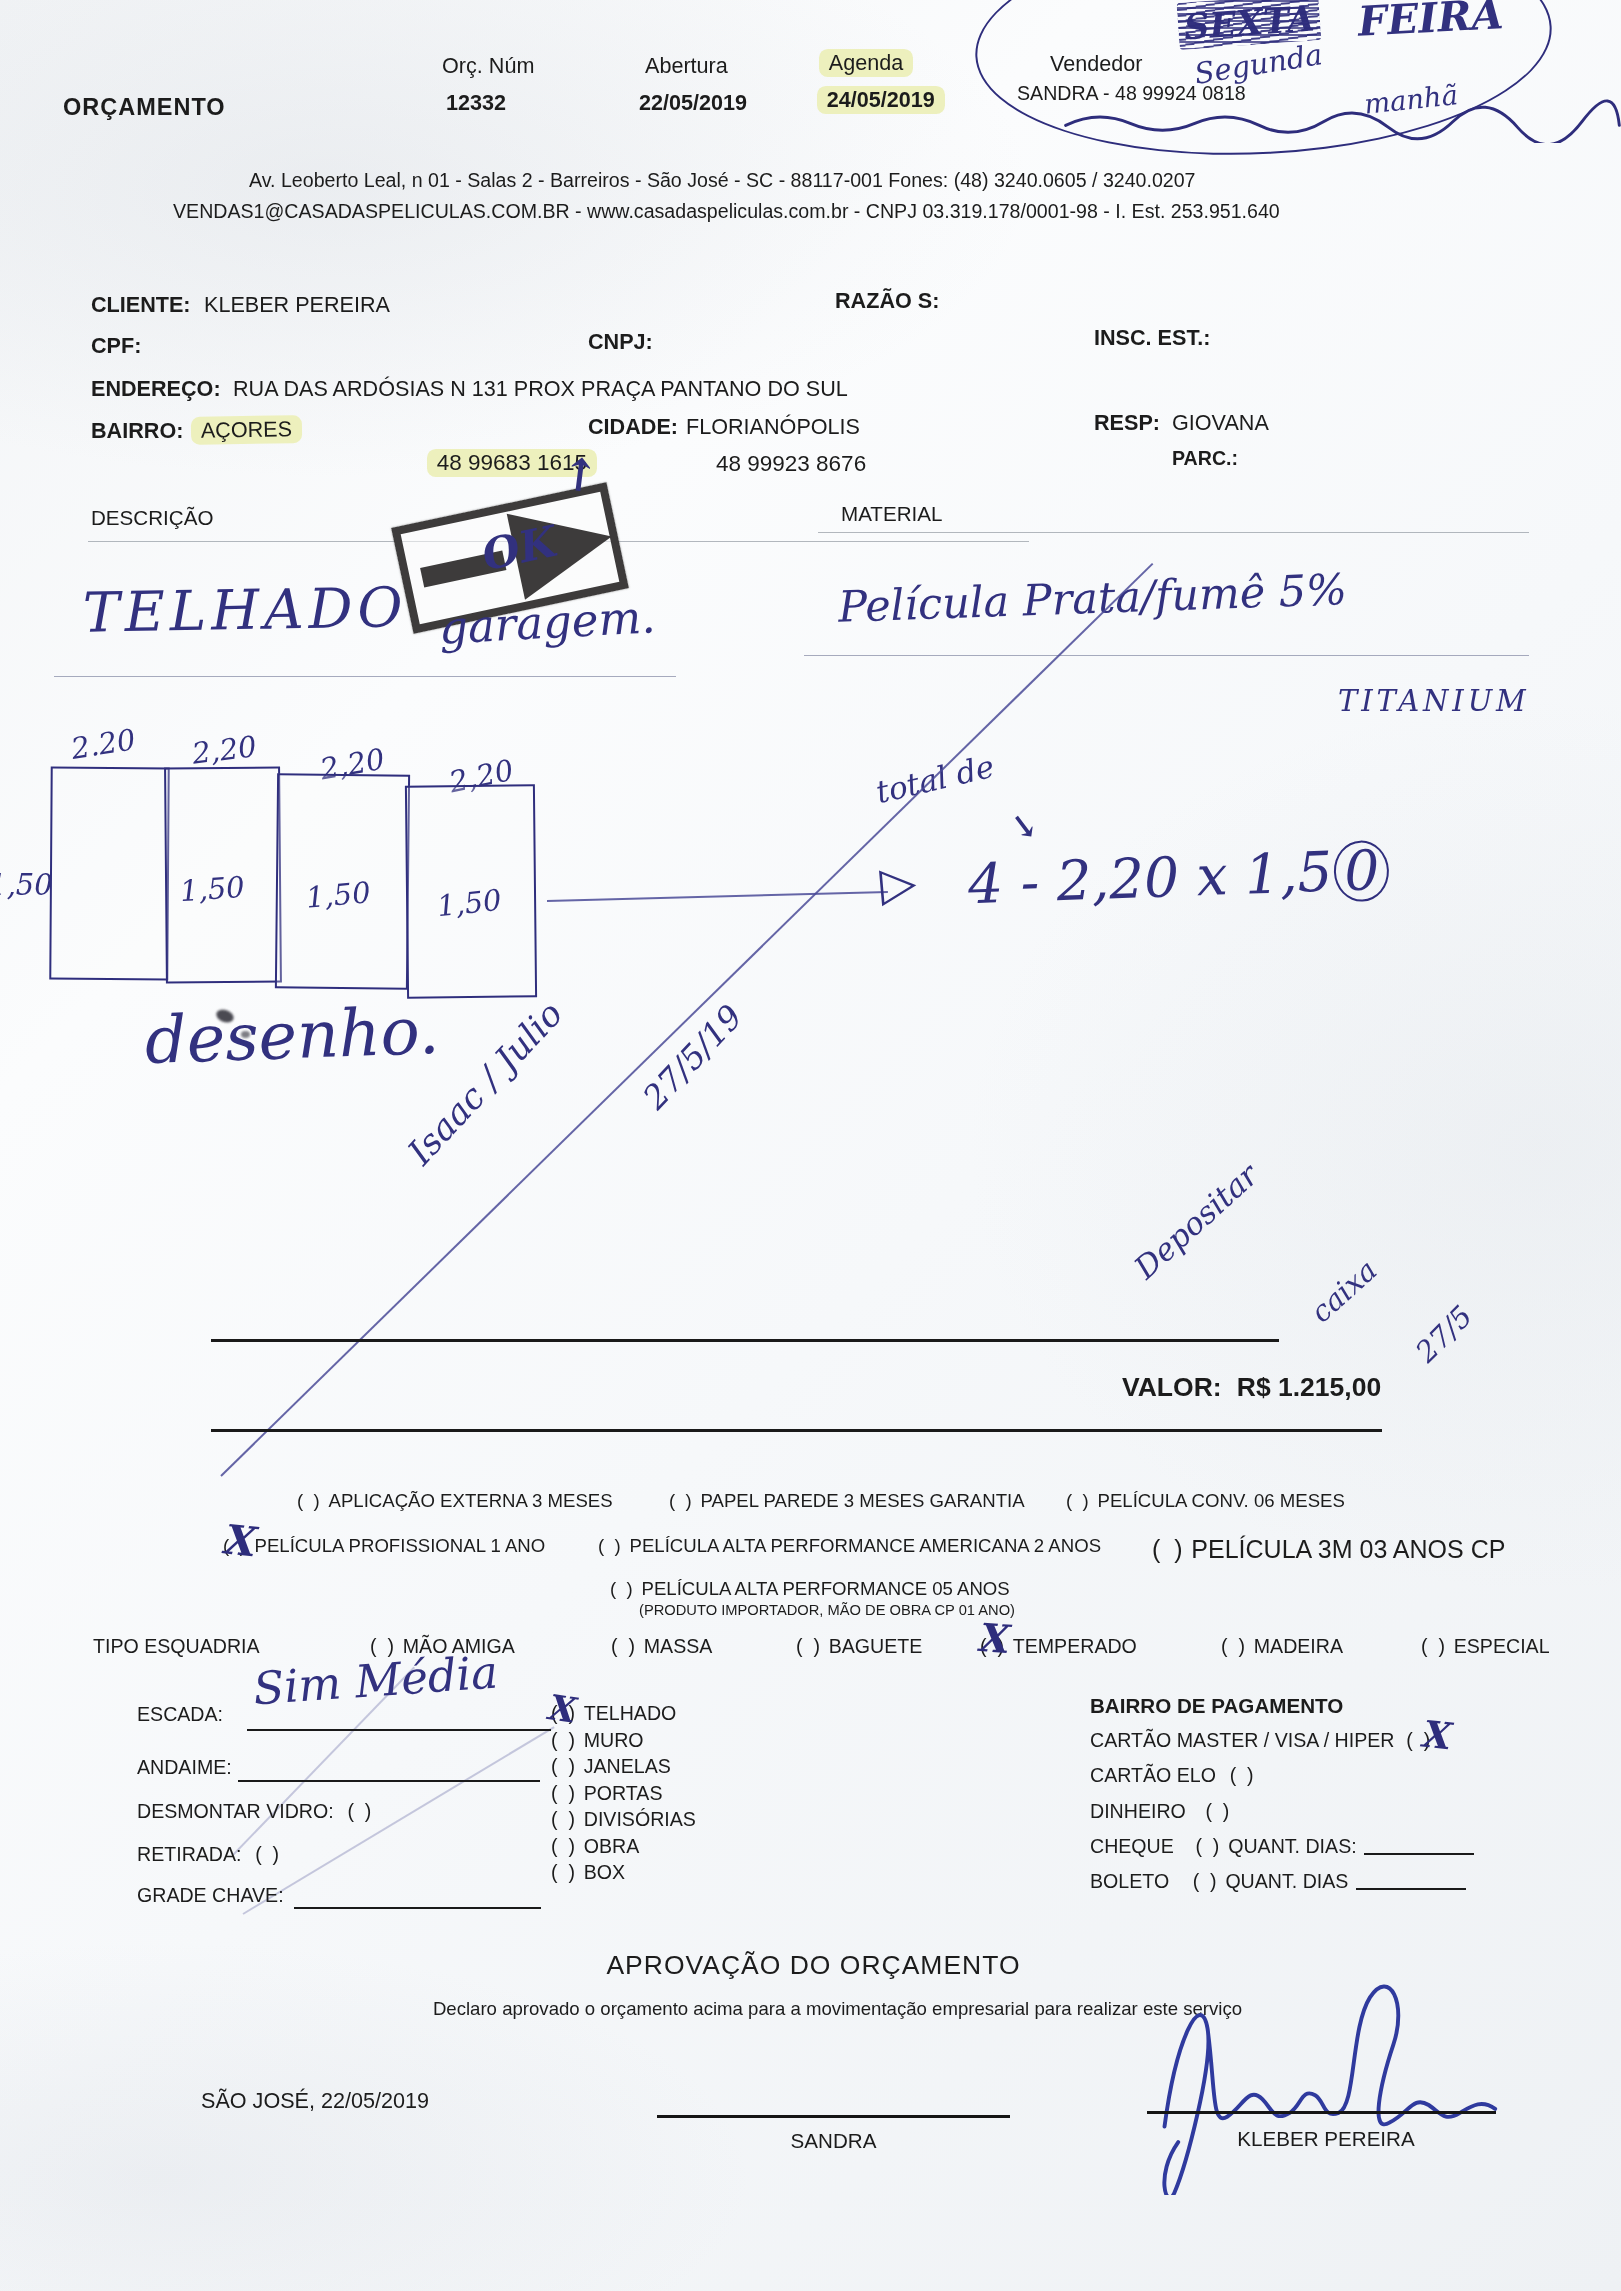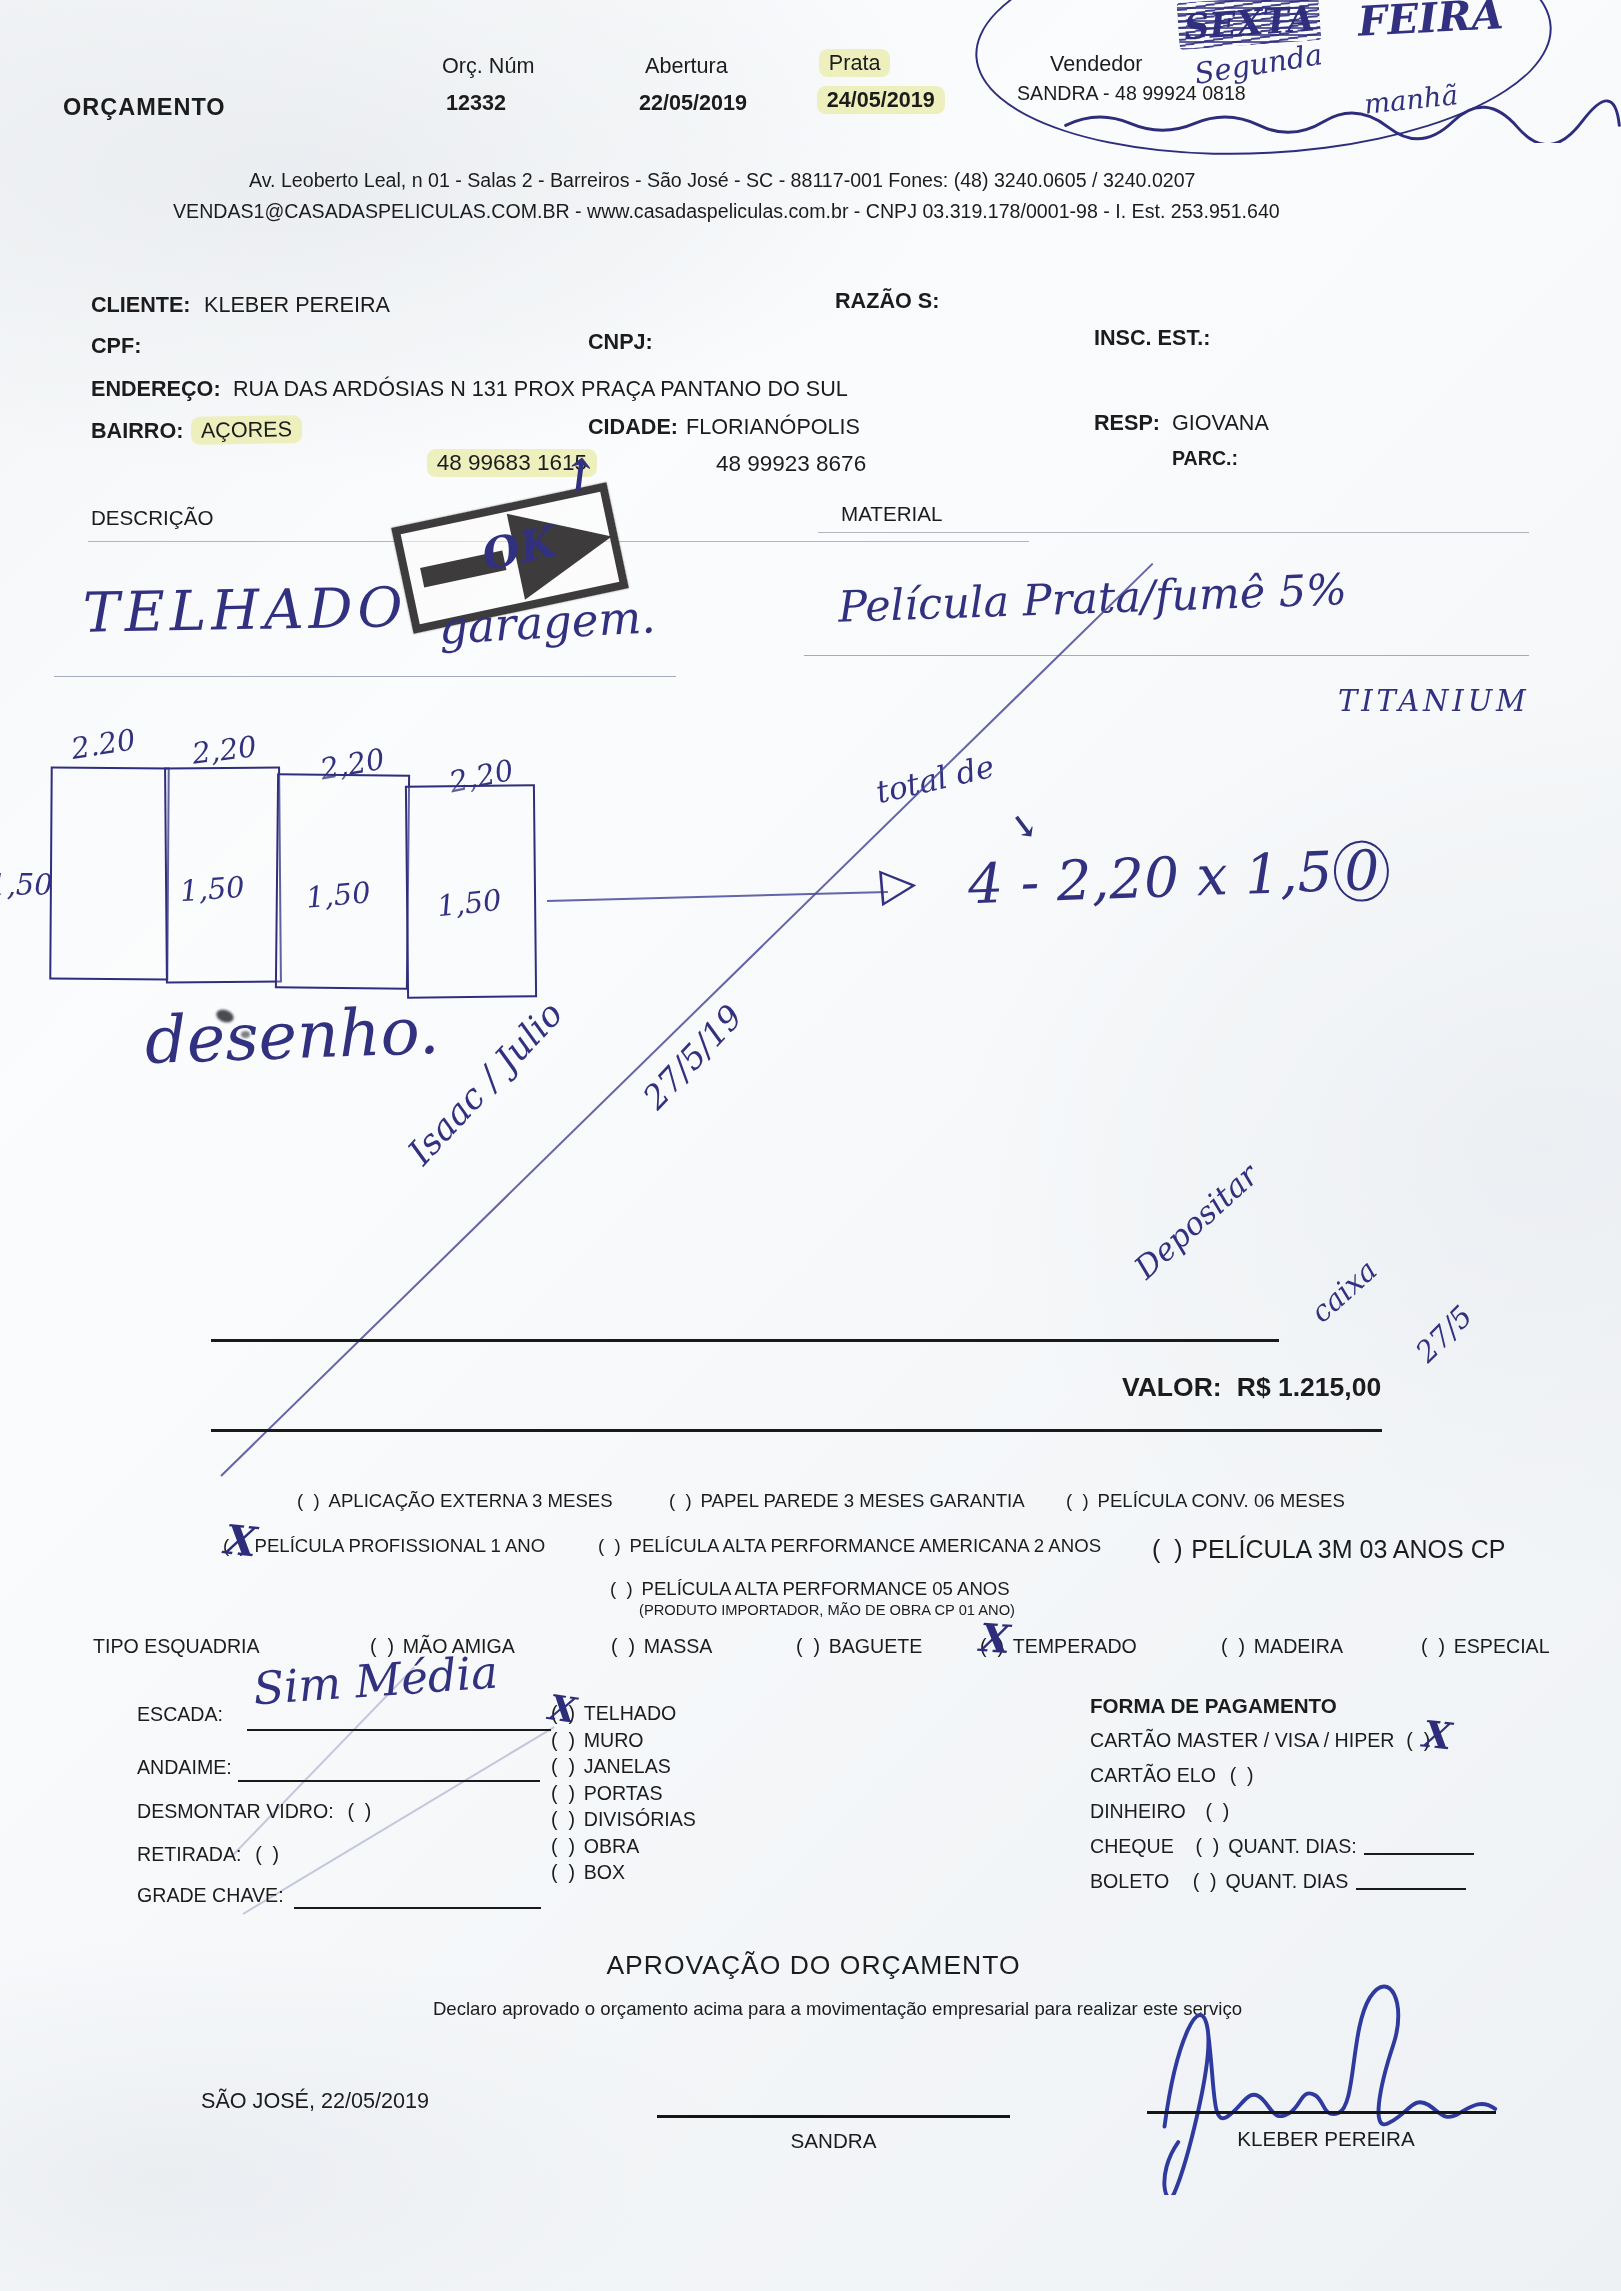--- a/index.html
+++ b/index.html
@@ -55,21 +55,21 @@
 
   
   <div class="abs b" style="left:63px; top:94px; font-size:23.5px; letter-spacing:1px;">ORÇAMENTO</div>
 
   <div class="abs" style="left:442px; top:53px; font-size:21.6px;">Orç. Núm</div>
   <div class="abs b" style="left:446px; top:90px; font-size:21.6px;">12332</div>
 
   <div class="abs" style="left:645px; top:53px; font-size:21.6px;">Abertura</div>
   <div class="abs b" style="left:639px; top:90px; font-size:21.6px;">22/05/2019</div>
 
-  <div class="abs hl" style="left:819px; top:49px; font-size:21.6px;">Prata</div>
+  <div class="abs hl" style="left:819px; top:49px; font-size:21.6px;">Agenda</div>
   <div class="abs hl b" style="left:817px; top:86px; font-size:21.6px;">24/05/2019</div>
 
   <div class="abs" style="left:1050px; top:51px; font-size:21.6px;">Vendedor</div>
   <div class="abs" style="left:1017px; top:82px; font-size:19.6px;">SANDRA - 48 99924 0818</div>
 
   
   <div class="circle" style="left:975px; top:-71px; width:573px; height:221px; transform:rotate(-3deg);"></div>
   <svg class="abs" style="left:1063px; top:98px;" width="558" height="45" viewBox="0 0 569 46">
     <path d="M2 28 Q 35 12 68 26 T 134 26 T 200 28 T 266 24 T 332 30 T 398 24 T 464 30 T 530 24 T 568 28" stroke="#2e2d7c" stroke-width="3" fill="none" stroke-linecap="round"></path>
   </svg>
@@ -256,21 +256,21 @@
     <div class="opt" style="height:26.5px;"><span class="parens">(  )</span><span class="lab">MURO</span></div>
     <div class="opt" style="height:26.5px;"><span class="parens">(  )</span><span class="lab">JANELAS</span></div>
     <div class="opt" style="height:26.5px;"><span class="parens">(  )</span><span class="lab">PORTAS</span></div>
     <div class="opt" style="height:26.5px;"><span class="parens">(  )</span><span class="lab">DIVISÓRIAS</span></div>
     <div class="opt" style="height:26.5px;"><span class="parens">(  )</span><span class="lab">OBRA</span></div>
     <div class="opt" style="height:26.5px;"><span class="parens">(  )</span><span class="lab">BOX</span></div>
   </div>
   <div class="abs xmark" style="left:549px; top:1688px; font-size:35px; transform:rotate(8deg);">X</div>
 
   
-  <div class="abs b" style="left:1090px; top:1694px; font-size:20.6px;">FORMA DE PAGAMENTO</div>
+  <div class="abs b" style="left:1090px; top:1694px; font-size:20.6px;">BAIRRO DE PAGAMENTO</div>
   <div class="abs opt" style="left:1090px; top:1729px; font-size:19.6px;">
     <span>CARTÃO MASTER / VISA / HIPER</span><span class="parens" style="margin-left:11.8px;">(  )</span>
   </div>
   <div class="abs xmark" style="left:1423px; top:1713px; font-size:37px; transform:rotate(6deg);">X</div>
   <div class="abs opt" style="left:1090px; top:1764px; font-size:19.6px;">
     <span>CARTÃO ELO</span><span class="parens" style="margin-left:13.7px;">(  )</span>
   </div>
   <div class="abs opt" style="left:1090px; top:1800px; font-size:19.6px;">
     <span>DINHEIRO</span><span class="parens" style="margin-left:19.6px;">(  )</span>
   </div>

